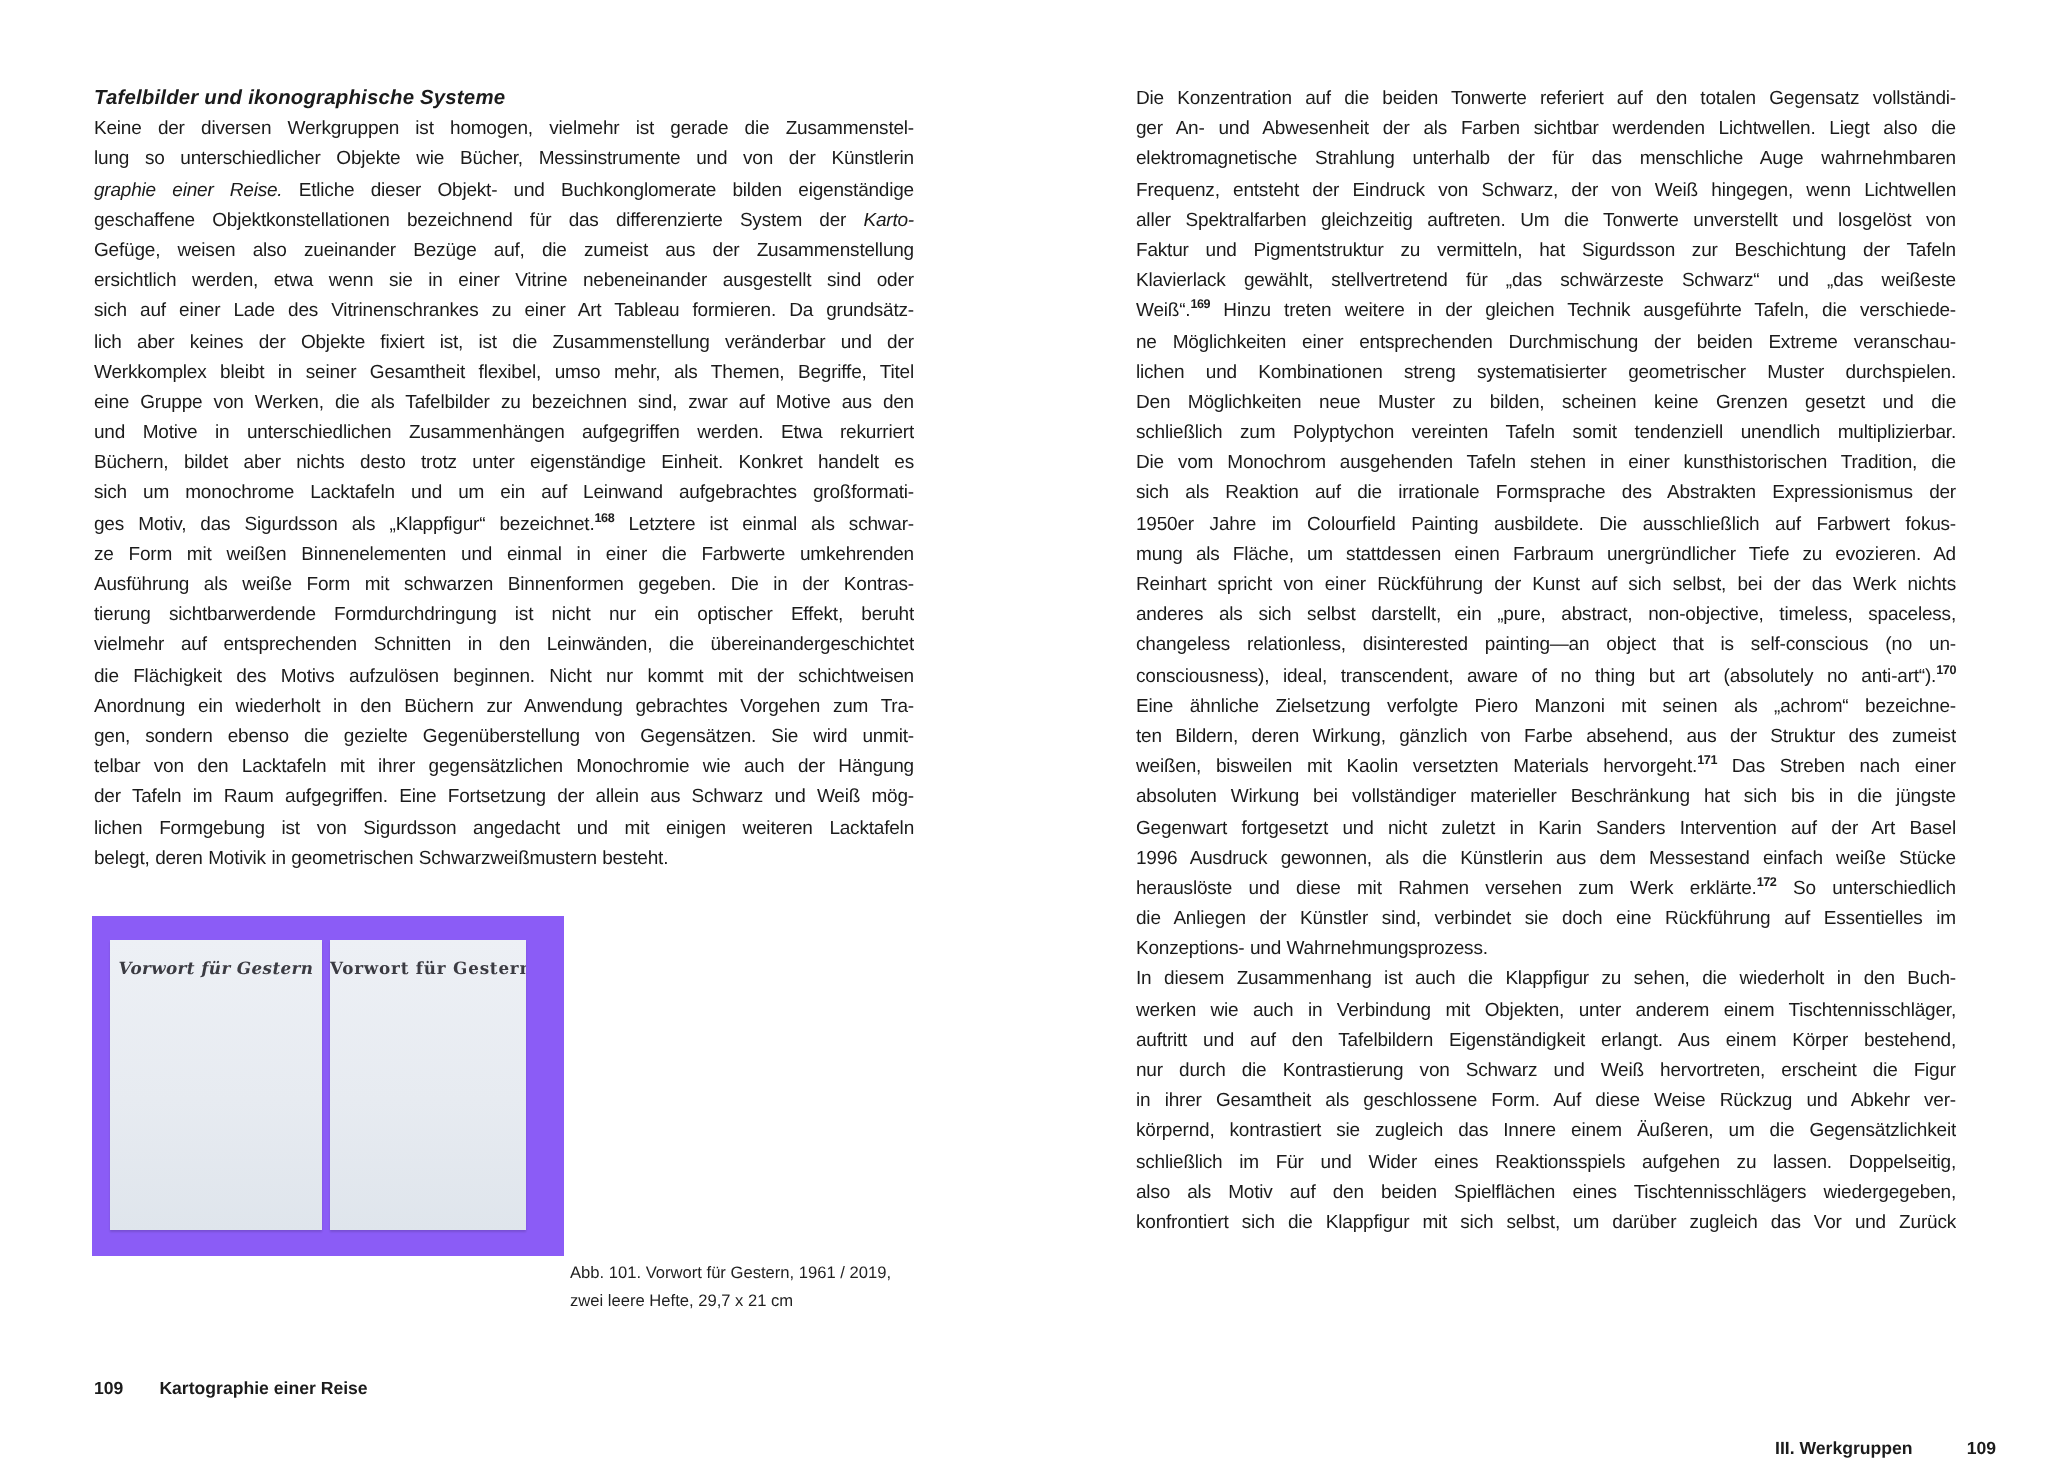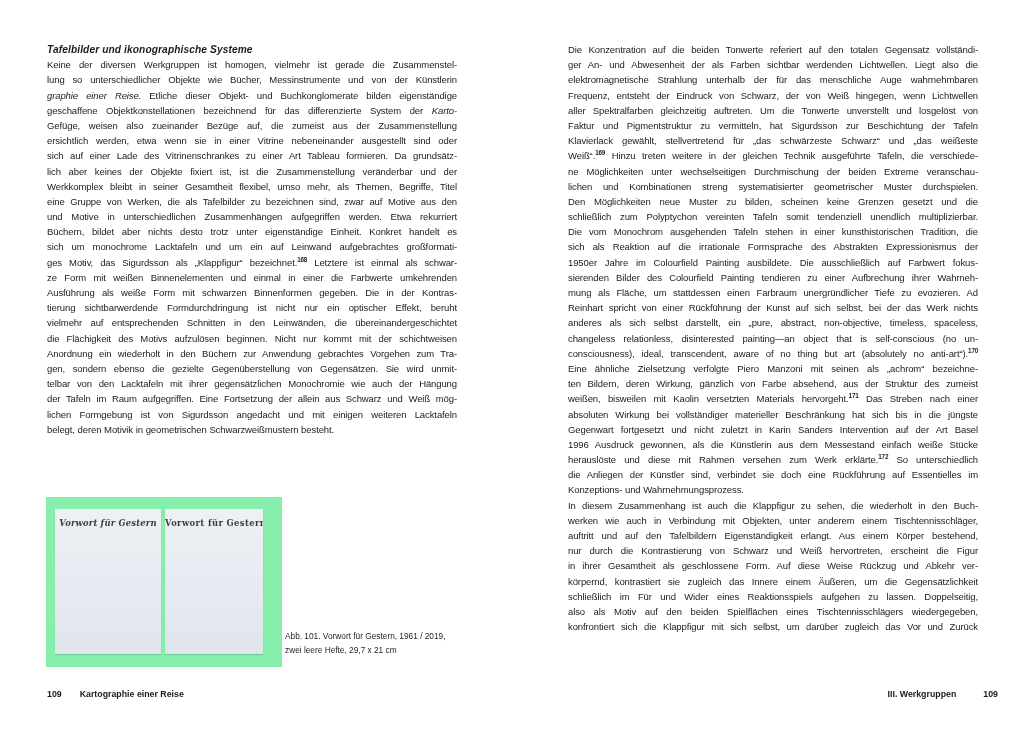--- a/index.html
+++ b/index.html
@@ -40,23 +40,23 @@
     font-weight: bold;
     line-height: 0;
     vertical-align: super;
     letter-spacing: -0.2px;
   }
   .tline em { font-style: italic; }
 
   
   .photo {
     position: absolute;
-    left: 46px; top: 497px;
+    left: 46px; top: 458px;
     width: 236px; height: 170px;
-    background: #86efac;
+    background: #8b5cf6;
     margin: 0;
   }
   .booklet {
     position: absolute;
     top: 12px;
     height: 145px;
     background: linear-gradient(180deg, #edf0f5 0%, #e7ebf1 55%, #dfe5ec 100%);
     box-shadow: 0 1px 1px rgba(0,0,0,0.14);
   }
   .booklet-a { left: 9px;  width: 106px; }
@@ -91,21 +91,21 @@
   .footer {
     position: absolute;
     top: 689px;
     font-size: 8.8px;
     line-height: 11px;
     display: flex;
     color: #1b1b1b;
     font-weight: bold;
   }
   .footer-left  { left: 47px;  gap: 18px; }
-  .footer-right { right: 46px; gap: 27px; }
+  .footer-right { right: 46px; gap: 27px; margin-top: 30px; }
 </style>
 </head>
 <body>
 
 <div class="page">
 
   <section class="col col-left">
     <div class="heading">Tafelbilder und ikonographische Systeme</div>
     <div>
         <div class="tline">Keine der diversen Werkgruppen ist homogen, vielmehr ist gerade die Zusammenstel-</div>
@@ -139,28 +139,27 @@
   <section class="col col-right">
     <div>
         <div class="tline">Die Konzentration auf die beiden Tonwerte referiert auf den totalen Gegensatz vollständi-</div>
         <div class="tline">ger An- und Abwesenheit der als Farben sichtbar werdenden Lichtwellen. Liegt also die</div>
         <div class="tline">elektromagnetische Strahlung unterhalb der für das menschliche Auge wahrnehmbaren</div>
         <div class="tline">Frequenz, entsteht der Eindruck von Schwarz, der von Weiß hingegen, wenn Lichtwellen</div>
         <div class="tline">aller Spektralfarben gleichzeitig auftreten. Um die Tonwerte unverstellt und losgelöst von</div>
         <div class="tline">Faktur und Pigmentstruktur zu vermitteln, hat Sigurdsson zur Beschichtung der Tafeln</div>
         <div class="tline">Klavierlack gewählt, stellvertretend für „das schwärzeste Schwarz“ und „das weißeste</div>
         <div class="tline">Weiß“.<sup>169</sup> Hinzu treten weitere in der gleichen Technik ausgeführte Tafeln, die verschiede-</div>
-        <div class="tline">ne Möglichkeiten unter wechselseitigen Durchmischung der beiden Extreme veranschau-</div>
+        <div class="tline">ne Möglichkeiten einer entsprechenden Durchmischung der beiden Extreme veranschau-</div>
         <div class="tline">lichen und Kombinationen streng systematisierter geometrischer Muster durchspielen.</div>
         <div class="tline">Den Möglichkeiten neue Muster zu bilden, scheinen keine Grenzen gesetzt und die</div>
         <div class="tline">schließlich zum Polyptychon vereinten Tafeln somit tendenziell unendlich multiplizierbar.</div>
         <div class="tline">Die vom Monochrom ausgehenden Tafeln stehen in einer kunsthistorischen Tradition, die</div>
         <div class="tline">sich als Reaktion auf die irrationale Formsprache des Abstrakten Expressionismus der</div>
         <div class="tline">1950er Jahre im Colourfield Painting ausbildete. Die ausschließlich auf Farbwert fokus-</div>
-        <div class="tline">sierenden Bilder des Colourfield Painting tendieren zu einer Aufbrechung ihrer Wahrneh-</div>
         <div class="tline">mung als Fläche, um stattdessen einen Farbraum unergründlicher Tiefe zu evozieren. Ad</div>
         <div class="tline">Reinhart spricht von einer Rückführung der Kunst auf sich selbst, bei der das Werk nichts</div>
         <div class="tline">anderes als sich selbst darstellt, ein „pure, abstract, non-objective, timeless, spaceless,</div>
         <div class="tline">changeless relationless, disinterested painting—an object that is self-conscious (no un-</div>
         <div class="tline">consciousness), ideal, transcendent, aware of no thing but art (absolutely no anti-art“).<sup>170</sup></div>
         <div class="tline">Eine ähnliche Zielsetzung verfolgte Piero Manzoni mit seinen als „achrom“ bezeichne-</div>
         <div class="tline">ten Bildern, deren Wirkung, gänzlich von Farbe absehend, aus der Struktur des zumeist</div>
         <div class="tline">weißen, bisweilen mit Kaolin versetzten Materials hervorgeht.<sup>171</sup> Das Streben nach einer</div>
         <div class="tline">absoluten Wirkung bei vollständiger materieller Beschränkung hat sich bis in die jüngste</div>
         <div class="tline">Gegenwart fortgesetzt und nicht zuletzt in Karin Sanders Intervention auf der Art Basel</div>

